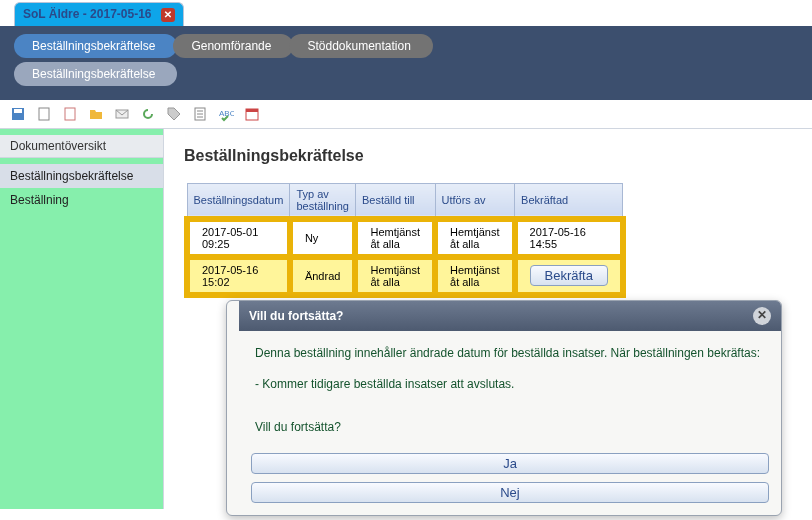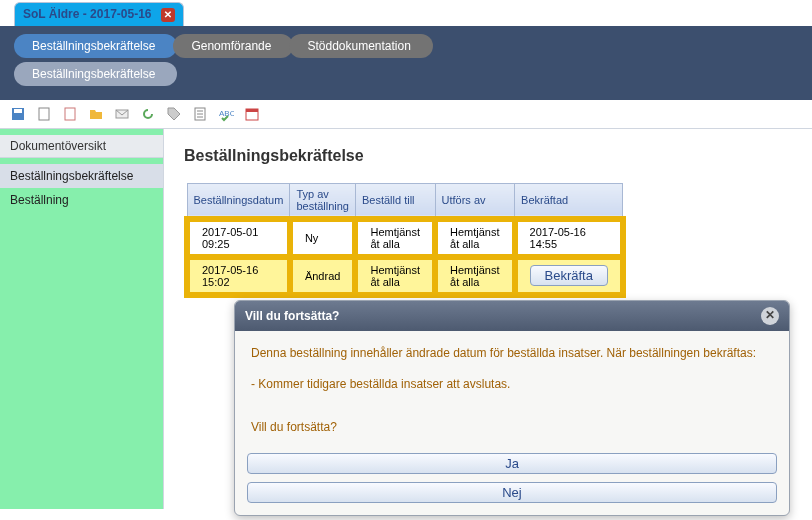--- a/index.html
+++ b/index.html
@@ -123,28 +123,29 @@
     border: 1px solid #8aa0c0;
     border-radius: 4px;
     padding: 2px 14px;
     color: #2a4a8a;
     cursor: pointer;
     font-size: 13px;
     text-align: center;
   }
   .dialog {
     position: absolute;
-    left: 234px;
+    left: 226px;
     top: 300px;
     width: 556px;
     background: #f7f7f5;
     border: 1px solid #9aa3b0;
     border-radius: 6px;
     box-shadow: 0 3px 10px rgba(0,0,0,.25);
     overflow: hidden;
+    padding-left: 12px;
   }
   .dialog-title {
     background: linear-gradient(#6d7a90,#4d5a70);
     color: #fff;
     padding: 6px 10px;
     font-weight: bold;
     font-size: 12px;
     display: flex;
     justify-content: space-between;
     align-items: center;
@@ -154,21 +155,21 @@
     border-radius: 50%;
     background: #d0d4da;
     color: #444;
     text-align: center;
     line-height: 17px;
     font-weight: bold;
     cursor: pointer;
   }
   .dialog-body {
     padding: 14px 16px 10px 16px;
-    color: #a16207;
+    color: #14532d;
     font-size: 12px;
     line-height: 1.4;
   }
   .dialog-footer {
     display: flex;
     justify-content: flex-end;
     gap: 8px;
     padding: 8px 12px 12px 12px;
     flex-direction: column;
   }

